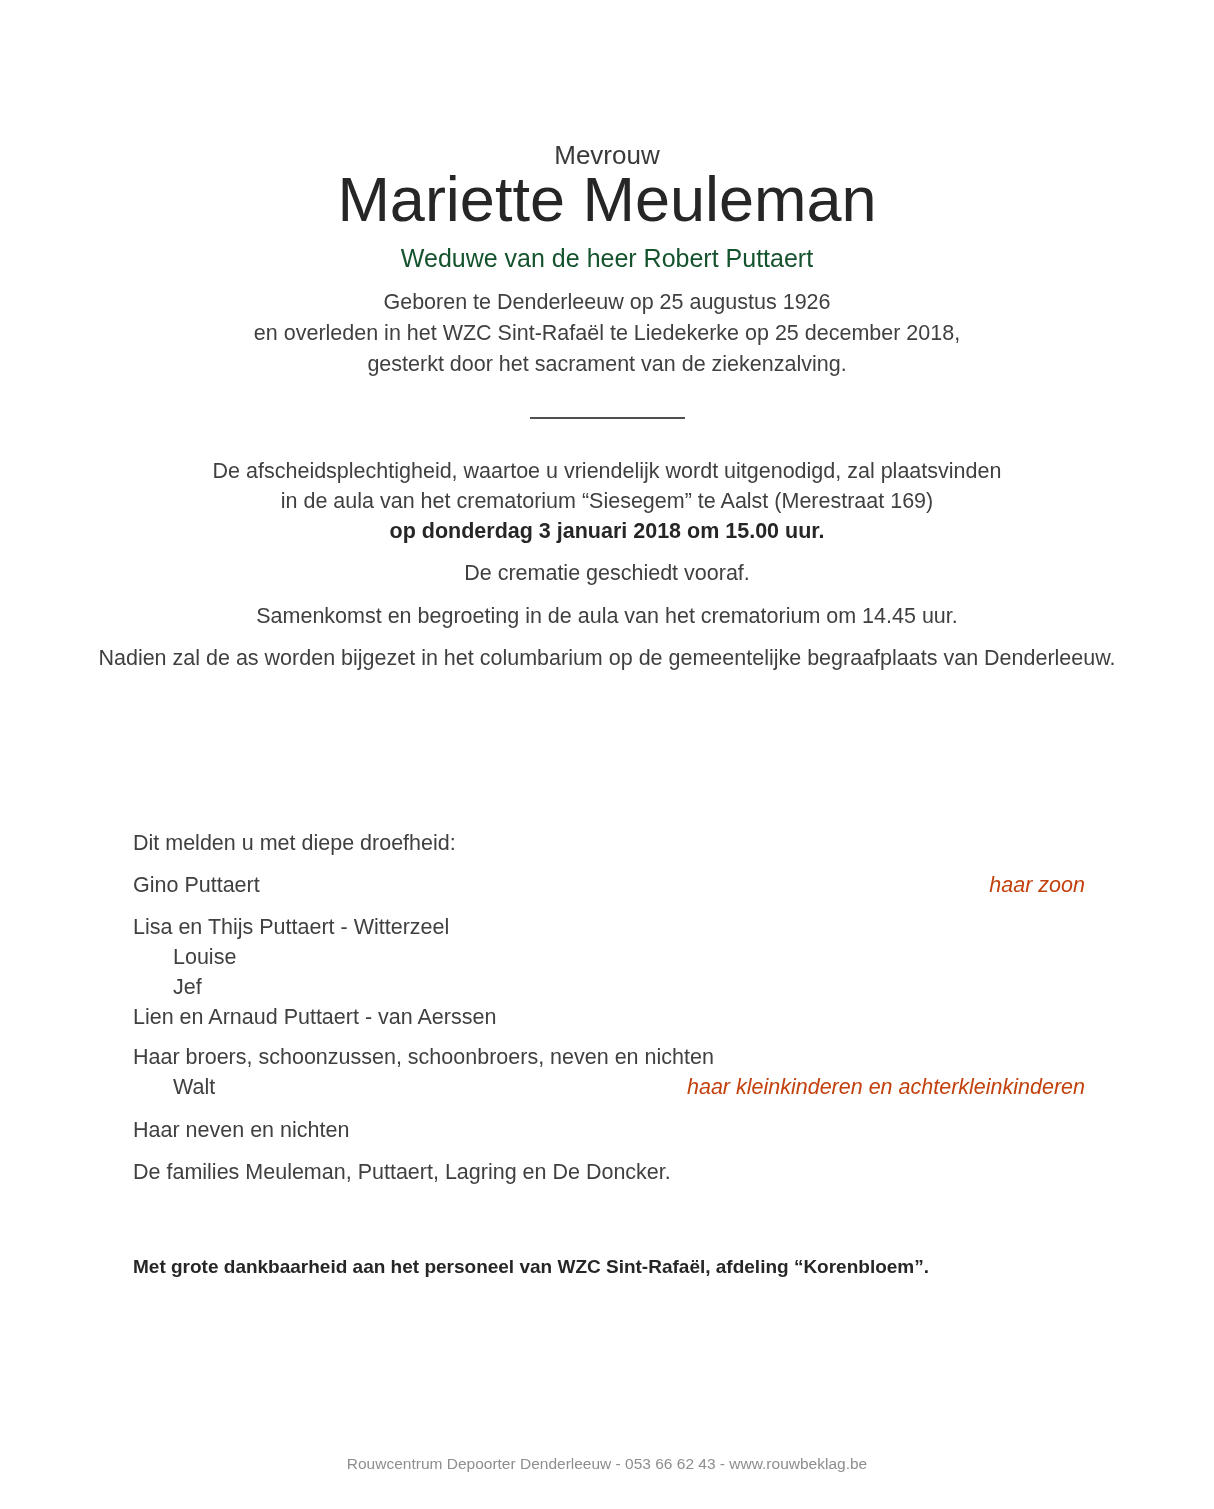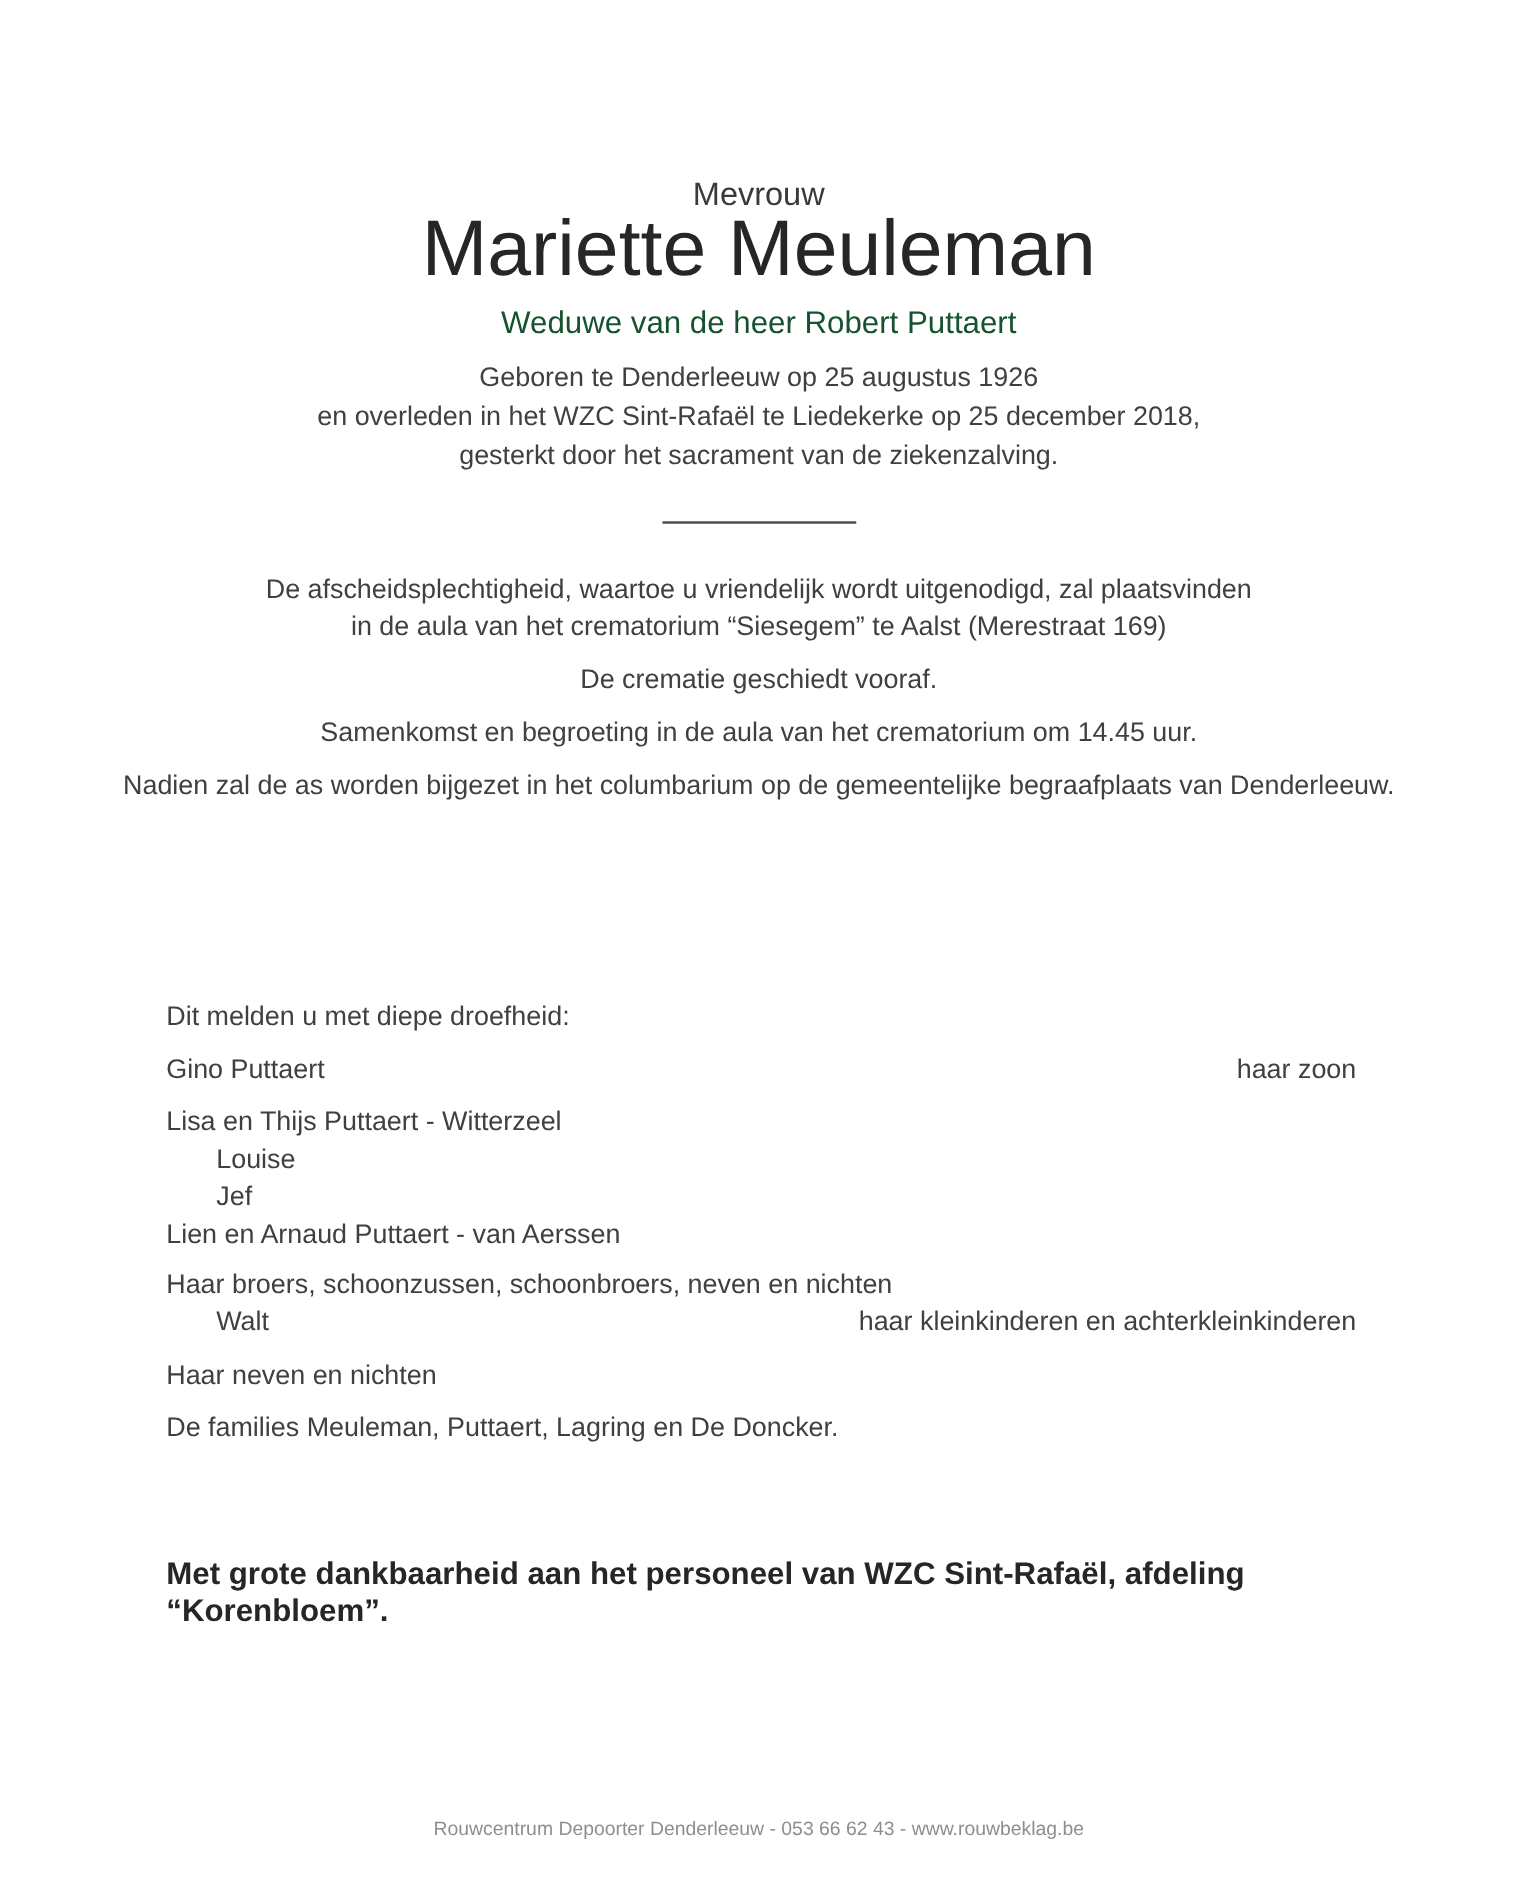--- a/index.html
+++ b/index.html
@@ -58,24 +58,24 @@
     font-size: 21.5px;
     line-height: 30px;
     text-align: left;
   }
   .family-row {
     display: flex;
     justify-content: space-between;
     align-items: baseline;
   }
   .indent { padding-left: 40px; }
-  .relation { color: #404040; }
+  .relation { font-style: italic; color: #c2410c; }
   .thanks {
-    margin: 87px 129px 0 133px;
-    font-size: 25px;
+    margin: 65px 129px 0 133px;
+    font-size: 19px;
     line-height: 30px;
     font-weight: bold;
     color: #262626;
     text-align: left;
   }
   .page-footer {
     position: absolute;
     left: 0;
     right: 0;
     bottom: 36px;
@@ -97,20 +97,21 @@
     <div>Geboren te Denderleeuw op 25 augustus 1926</div>
     <div>en overleden in het WZC Sint-Rafaël te Liedekerke op 25 december 2018,</div>
     <div>gesterkt door het sacrament van de ziekenzalving.</div>
   </div>
 
   <div class="divider"></div>
 
   <div class="ceremony">
     <div>De afscheidsplechtigheid, waartoe u vriendelijk wordt uitgenodigd, zal plaatsvinden</div>
     <div>in de aula van het crematorium “Siesegem” te Aalst (Merestraat 169)</div>
+    <div class="bold">op donderdag 3 januari 2018 om 15.00 uur.</div>
     <div class="mt12">De crematie geschiedt vooraf.</div>
     <div class="mt13">Samenkomst en begroeting in de aula van het crematorium om 14.45 uur.</div>
     <div class="mt12">Nadien zal de as worden bijgezet in het columbarium op de gemeentelijke begraafplaats van Denderleeuw.</div>
   </div>
 </header>
 
 <section class="family">
   <div>Dit melden u met diepe droefheid:</div>
 
   <div class="family-row mt12">

